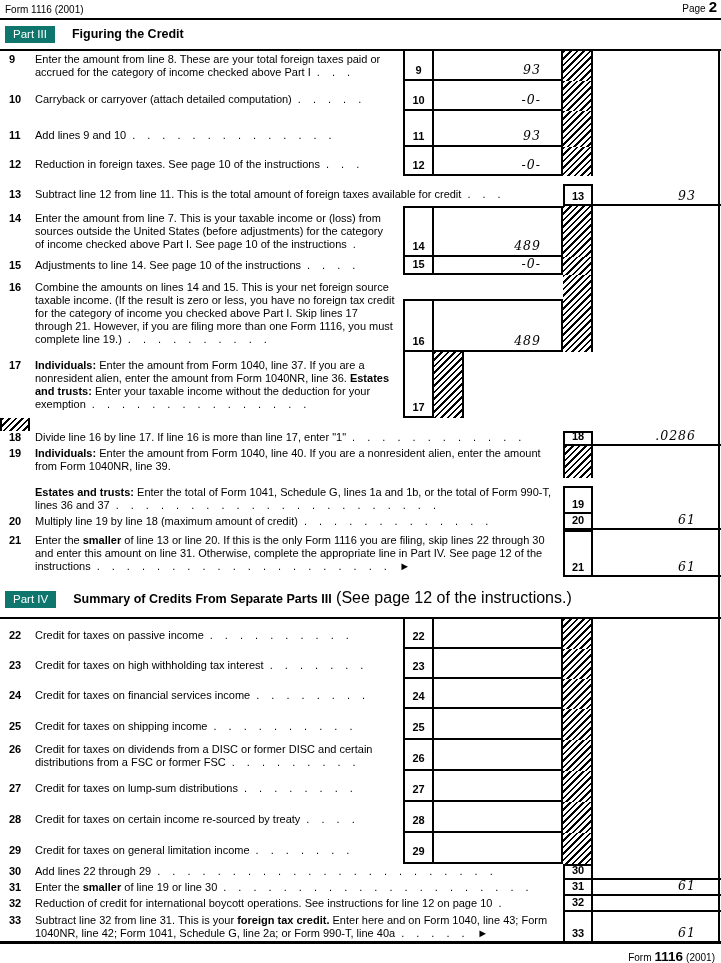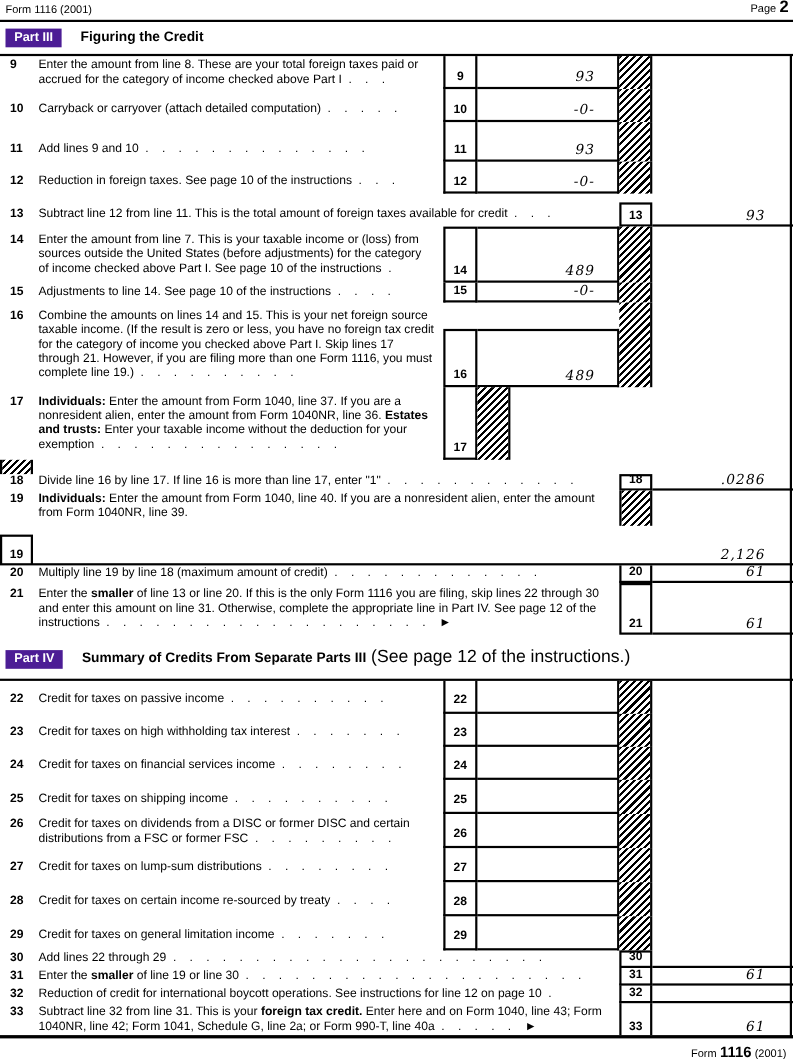--- a/index.html
+++ b/index.html
@@ -8,21 +8,21 @@
   
   .hdr{display:flex;justify-content:space-between;align-items:flex-end;
        padding:3px 4px 3px 5px;border-bottom:2px solid #000;height:20px;box-sizing:border-box;}
   .hdr .fid{font-size:10px;}
   .hdr .pgl{font-size:10px;}
   .hdr .pg2{font-weight:bold;font-size:15px;margin-left:3px;}
   
   .sec{border-bottom:2.5px solid #000;box-sizing:border-box;}
   .sec3{padding:6px 0 6px 5px;}
   .sec4{height:42px;padding:12px 0 0 5px;}
-  .ptag{display:inline-block;background:#4c1d95;color:#fff;font-weight:bold;
+  .ptag{display:inline-block;background:#0f766e;color:#fff;font-weight:normal;
         font-size:11.5px;padding:2px 8px 3px 8px;}
   .ptitle{font-weight:bold;font-size:12.5px;margin-left:14px;text-align:right;}
   .pnote{font-weight:normal;font-size:16px;}
   
   .row{display:flex;align-items:stretch;box-sizing:border-box;}
   .t,.t2{position:relative;box-sizing:border-box;padding:0 8px 5px 35px;
          display:flex;flex-direction:column;justify-content:flex-end;line-height:13px;}
   .t{width:403px;}
   .t2{width:563px;}
   .c{justify-content:center;padding-bottom:0;}
@@ -192,24 +192,24 @@
 
   <div class="row" style="height:40px">
     <div class="t2 tp">
         <span class="lab"><span class="gn">19</span><span class="b">Individuals:</span><span> Enter the amount from Form 1040, line 40. If you are a nonresident alien, enter the amount from Form 1040NR, line 39.</span></span>
       </div>
     <div class="hx bl" style="height:32px;align-self:flex-start"></div>
     <div class="rc"></div>
   </div>
 
   <div class="row" style="height:28px">
+    <div class="t2" style="padding-bottom:2px">
+        <span class="lab"><span class="b">Estates and trusts:</span><span> Enter the total of Form 1041, Schedule G, lines 1a and 1b, or the total of Form 990-T, lines 36 and 37</span><span class="dots">. . . . . . . . . . . . . . . . . . . . . .</span></span>
+      </div>
     <div class="rn bt">19</div>
-    <div class="ra">
-        <span class="val">2,126</span>
-      </div>
   </div>
 
   <div class="row" style="height:16px">
     <div class="t2" style="padding-bottom:2px">
         <span class="lab"><span class="gn">20</span><span>Multiply line 19 by line 18 (maximum amount of credit)</span><span class="dots">. . . . . . . . . . . . .</span></span>
       </div>
     <div class="rn">20</div>
     <div class="ra">
         <span class="val">61</span>
       </div>

